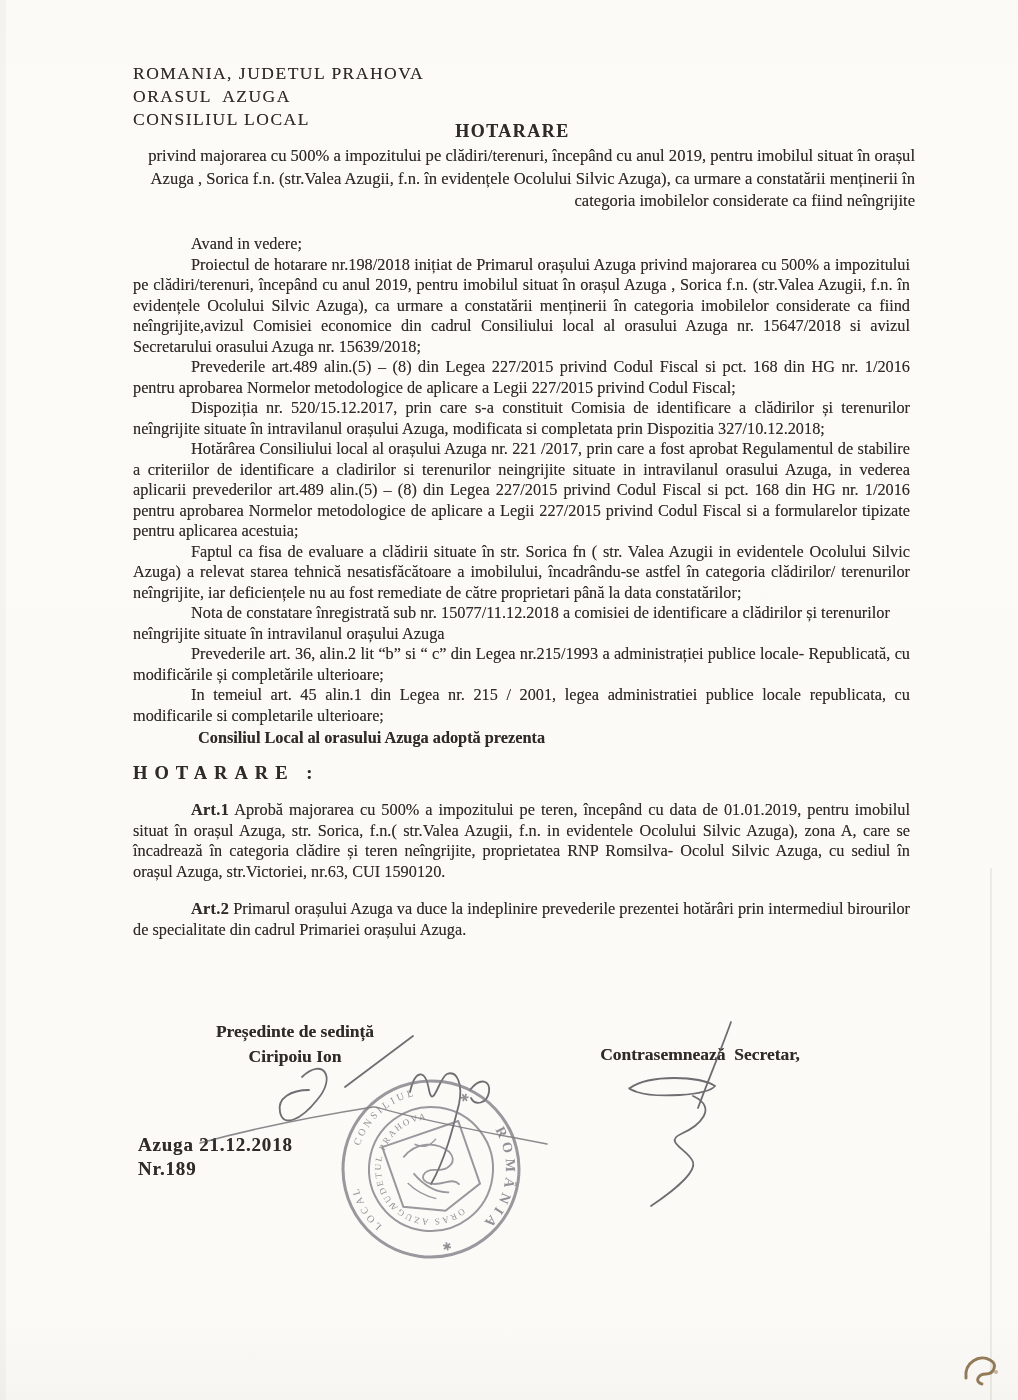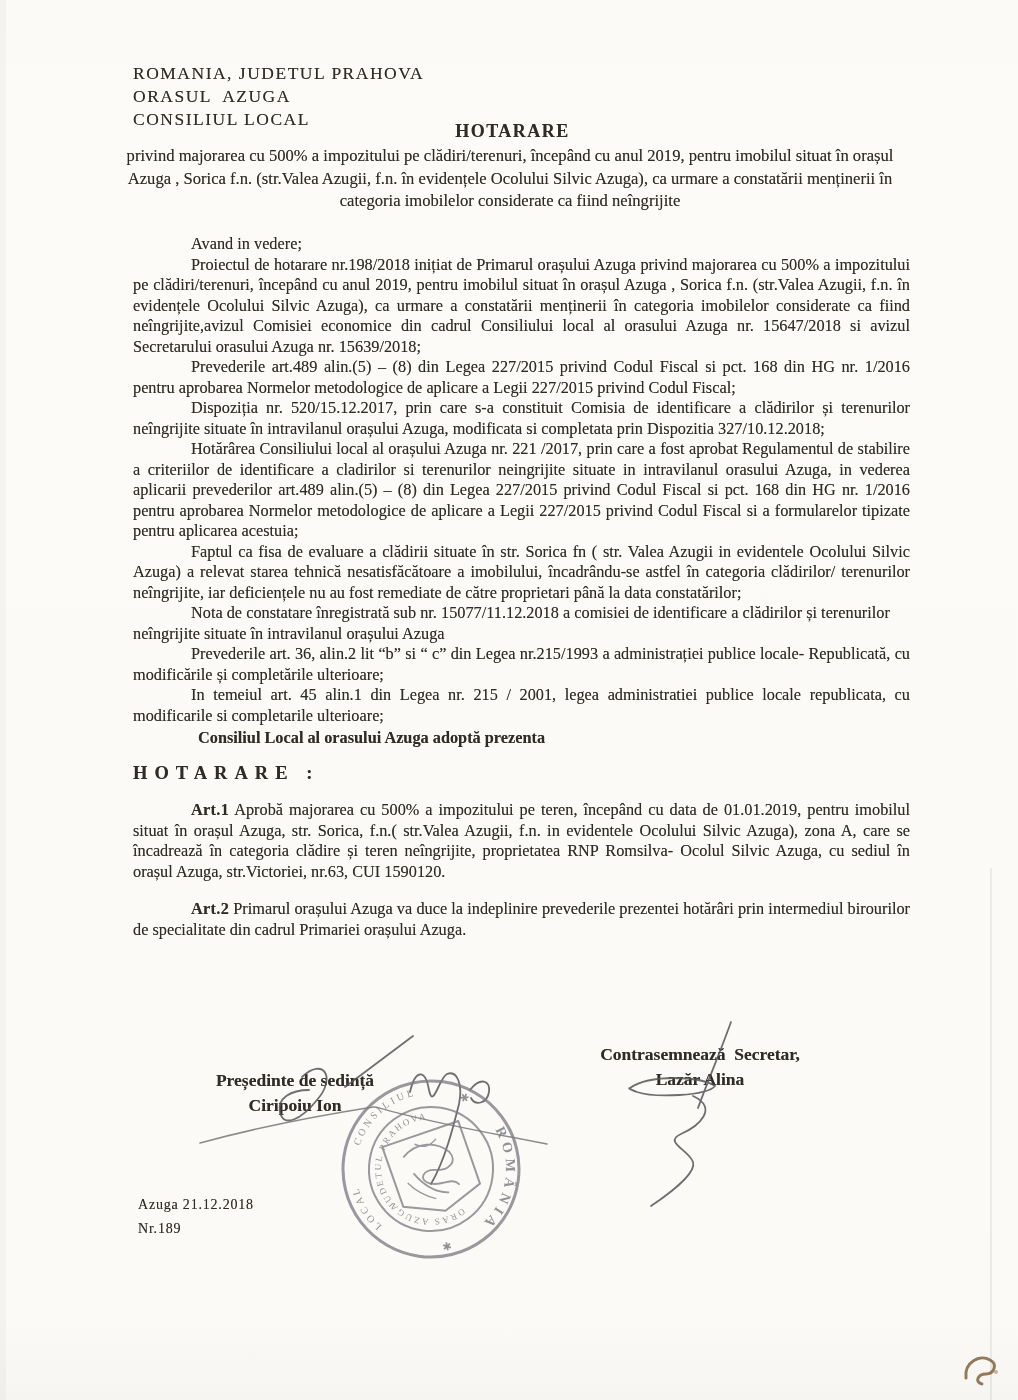--- a/index.html
+++ b/index.html
@@ -7,32 +7,32 @@
     width:1018px;height:1400px;position:relative;overflow:hidden;
     background:#fbfaf7;
     font-family:"Liberation Serif","DejaVu Serif",serif;
     color:#2f2b27;
   }
   .page{position:absolute;inset:0;background:linear-gradient(180deg,#faf9f6 0%,#fcfbf8 6%,#fbfaf7 94%,#f6f5f1 100%);}
   .soft{text-shadow:0 0 .6px rgba(70,62,55,.55);}
   .issuer{position:absolute;left:133px;top:62px;font-size:17.5px;letter-spacing:1.5px;line-height:23px;}
   .pre{white-space:pre-wrap;}
   .doc-title{position:absolute;left:0;top:121px;width:945px;text-align:center;font-weight:bold;font-size:18px;letter-spacing:1.5px;padding-left:40px;}
-  .doc-subtitle{position:absolute;left:105px;top:145px;width:810px;text-align:center;font-size:16.6px;line-height:22.5px;}
+  .doc-subtitle{position:absolute;left:105px;top:145px;width:810px;text-align:right;font-size:16.6px;line-height:22.5px;}
   .body-text{position:absolute;left:133px;top:234px;width:777px;font-size:16.3px;line-height:20.5px;}
   .body-text p{margin:0;text-indent:58px;text-align:justify;}
   .body-text p.no-justify{text-align:left;}
   .adopt-line{margin-top:2px !important;text-indent:65px !important;font-weight:bold;text-align:left !important;}
   .decision-heading{margin-top:14px !important;text-indent:0 !important;text-align:left;font-weight:bold;font-size:18.5px;letter-spacing:7px;}
   .article{margin-top:17px !important;}
   .article b{letter-spacing:.3px;}
   .sig-block{position:absolute;text-align:center;font-weight:bold;font-size:17.5px;line-height:25px;}
-  .sig-president{left:185px;top:1068px;width:220px;}
+  .sig-president{left:185px;top:1019px;width:220px;}
   .sig-secretary{left:572px;top:1042px;width:256px;}
-  .footer-block{position:absolute;left:138px;top:1193px;font-weight:normal;font-size:14px;line-height:23.5px;letter-spacing:.8px;}
+  .footer-block{position:absolute;left:138px;top:1133px;font-weight:bold;font-size:19px;line-height:23.5px;letter-spacing:.8px;}
   svg.overlay{position:absolute;pointer-events:none;}
   .scan-edge-left{position:absolute;left:0;top:0;width:6px;height:100%;background:rgba(90,85,80,.04);}
   .scan-edge-right{position:absolute;left:990px;top:868px;width:2px;height:532px;background:rgba(100,95,90,.10);}
 </style>
 </head>
 <body>
 
 <div class="page">
 
   <div class="issuer soft">
@@ -65,21 +65,20 @@
     </p>
   </div>
 
   <div class="sig-block sig-president soft">
     <div>Președinte de sedință</div>
     <div>Ciripoiu Ion</div>
   </div>
 
   <div class="sig-block sig-secretary soft">
     <div class="pre">Contrasemnează  Secretar,</div>
-    <div>Lazăr Alina</div>
   </div>
 
   <div class="footer-block soft">
     <div>Azuga 21.12.2018</div>
     <div>Nr.189</div>
   </div>
 
   <svg class="overlay" style="left:185px;top:1032px;" width="380" height="170" viewBox="0 0 380 170" fill="none" stroke="#57555a" stroke-width="1.8" stroke-linecap="round" opacity="0.85">
     <path d="M160,55 L228,4"></path>
     <path d="M15,111 C70,96 125,85 188,75 C195,74 190,80 362,112" stroke-width="1.5" opacity="0.8"></path>

